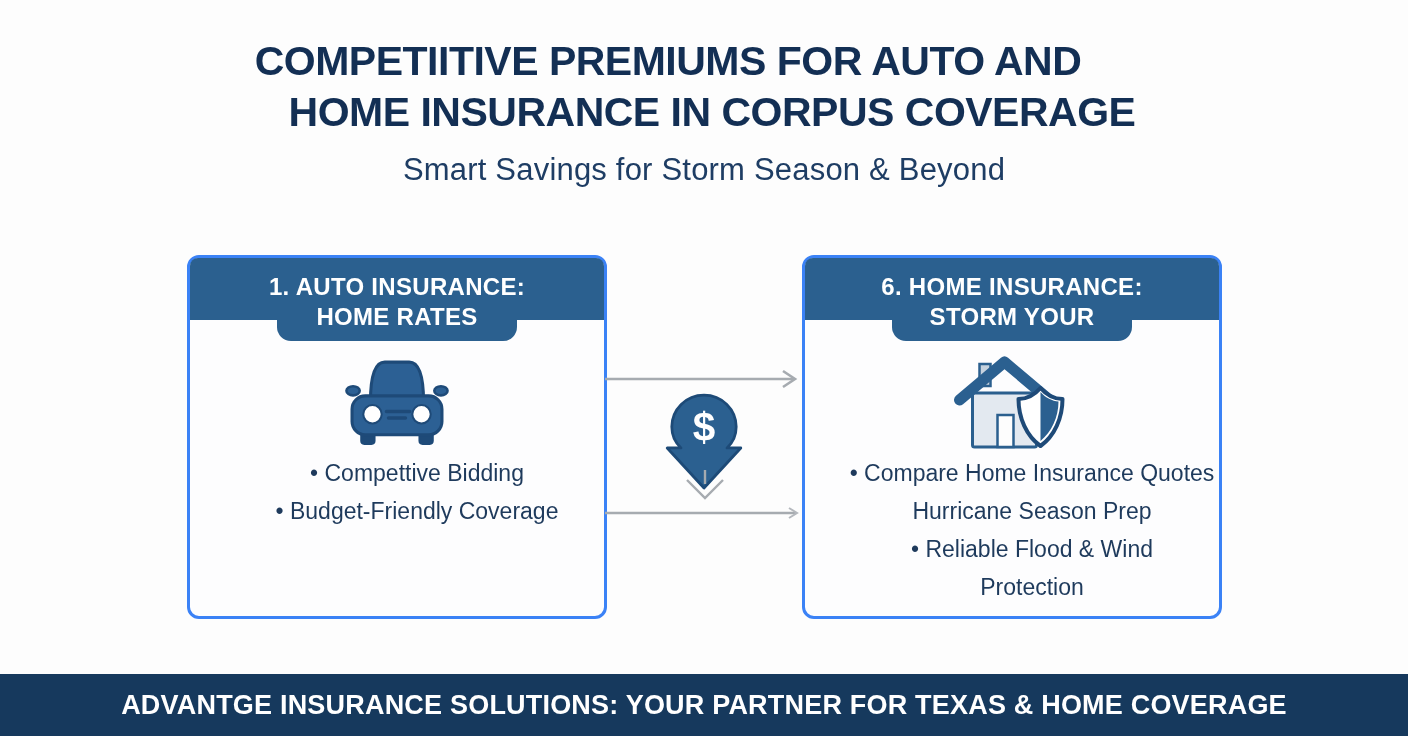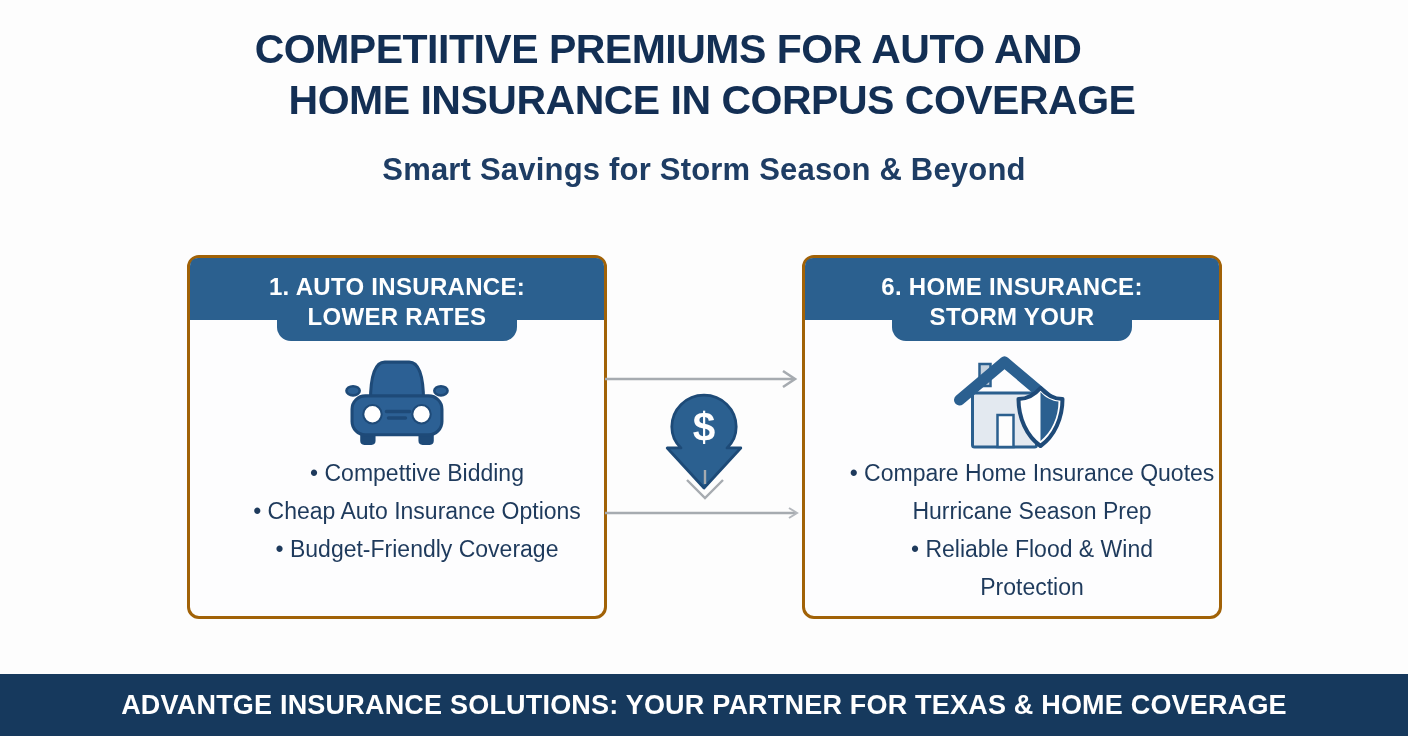--- a/index.html
+++ b/index.html
@@ -10,21 +10,21 @@
     position: relative;
     width: 1408px;
     height: 736px;
     background: #fdfdfd;
     overflow: hidden;
   }
 
   
   .title-block {
     position: absolute;
-    top: 24px;
+    top: 36px;
     left: 0;
     width: 1336px; 
     text-align: center;
     color: #132f54;
   }
   .title-line {
     display: block;
     font-size: 41px;
     font-weight: 700;
     line-height: 51px;
@@ -32,33 +32,33 @@
   }
   .title-line.second { transform: translateX(44px); }
 
   .subtitle {
     position: absolute;
     top: 152px;
     left: 0;
     width: 1408px;
     text-align: center;
     font-size: 31px;
-    font-weight: 700;
+    font-weight: 400;
     color: #1e3d64;
     letter-spacing: 0.2px;
   }
 
   
   .card {
     position: absolute;
     top: 255px;
     width: 420px;
     height: 364px;
     background: #fdfdfe;
-    border: 3px solid #a16207;
+    border: 3px solid #3b82f6;
     border-radius: 12px;
   }
   .card.auto { left: 187px; }
   .card.home { left: 802px; }
 
   .card-band {
     position: absolute;
     top: 0; left: 0; right: 0;
     height: 62px;
     background: #2b608f;
@@ -145,39 +145,38 @@
     <span class="title-line">COMPETIITIVE PREMIUMS FOR AUTO AND</span>
     <span class="title-line second">HOME INSURANCE IN CORPUS COVERAGE</span>
   </div>
   <div class="subtitle">Smart Savings for Storm Season &amp; Beyond</div>
 
   <div class="card auto">
     <div class="card-band"></div>
     <div class="card-tab"></div>
     <div class="card-title">
       <span>1. AUTO INSURANCE:</span><br>
-      <span>LOWER RATES</span>
+      <span>HOME RATES</span>
     </div>
     <div class="card-icon">
       <svg width="104" height="94" viewBox="0 0 100 92" aria-hidden="true">
         <ellipse cx="7" cy="35" rx="6.5" ry="4.5" fill="#2c6094" stroke="#1e4a78" stroke-width="2.5"></ellipse>
         <ellipse cx="93" cy="35" rx="6.5" ry="4.5" fill="#2c6094" stroke="#1e4a78" stroke-width="2.5"></ellipse>
         <rect x="14" y="72" width="15" height="16" rx="4" fill="#1e4a78"></rect>
         <rect x="71" y="72" width="15" height="16" rx="4" fill="#1e4a78"></rect>
         <path d="M24,46 C24,20 29,7 38,7 L62,7 C71,7 76,20 76,46 Z" fill="#2c6094" stroke="#1e4a78" stroke-width="3"></path>
         <rect x="6" y="40" width="88" height="38" rx="13" fill="#2c6094" stroke="#1e4a78" stroke-width="3"></rect>
         <circle cx="26" cy="58" r="9" fill="#ffffff" stroke="#1e4a78" stroke-width="2"></circle>
         <circle cx="74" cy="58" r="9" fill="#ffffff" stroke="#1e4a78" stroke-width="2"></circle>
         <rect x="38" y="53.5" width="26" height="3.4" rx="1.7" fill="#1e4a78"></rect>
         <rect x="40" y="60" width="20" height="3.4" rx="1.7" fill="#1e4a78"></rect>
       </svg>
     </div>
     <div class="card-bullets">
       <div class="bullet-line">• Compettive Bidding</div>
-      <div class="bullet-line">• Cheap Auto Insurance Options</div>
       <div class="bullet-line">• Budget-Friendly Coverage</div>
     </div>
   </div>
 
   <div class="card home">
     <div class="card-band"></div>
     <div class="card-tab"></div>
     <div class="card-title">
       <span>6. HOME INSURANCE:</span><br>
       <span>STORM YOUR</span>

